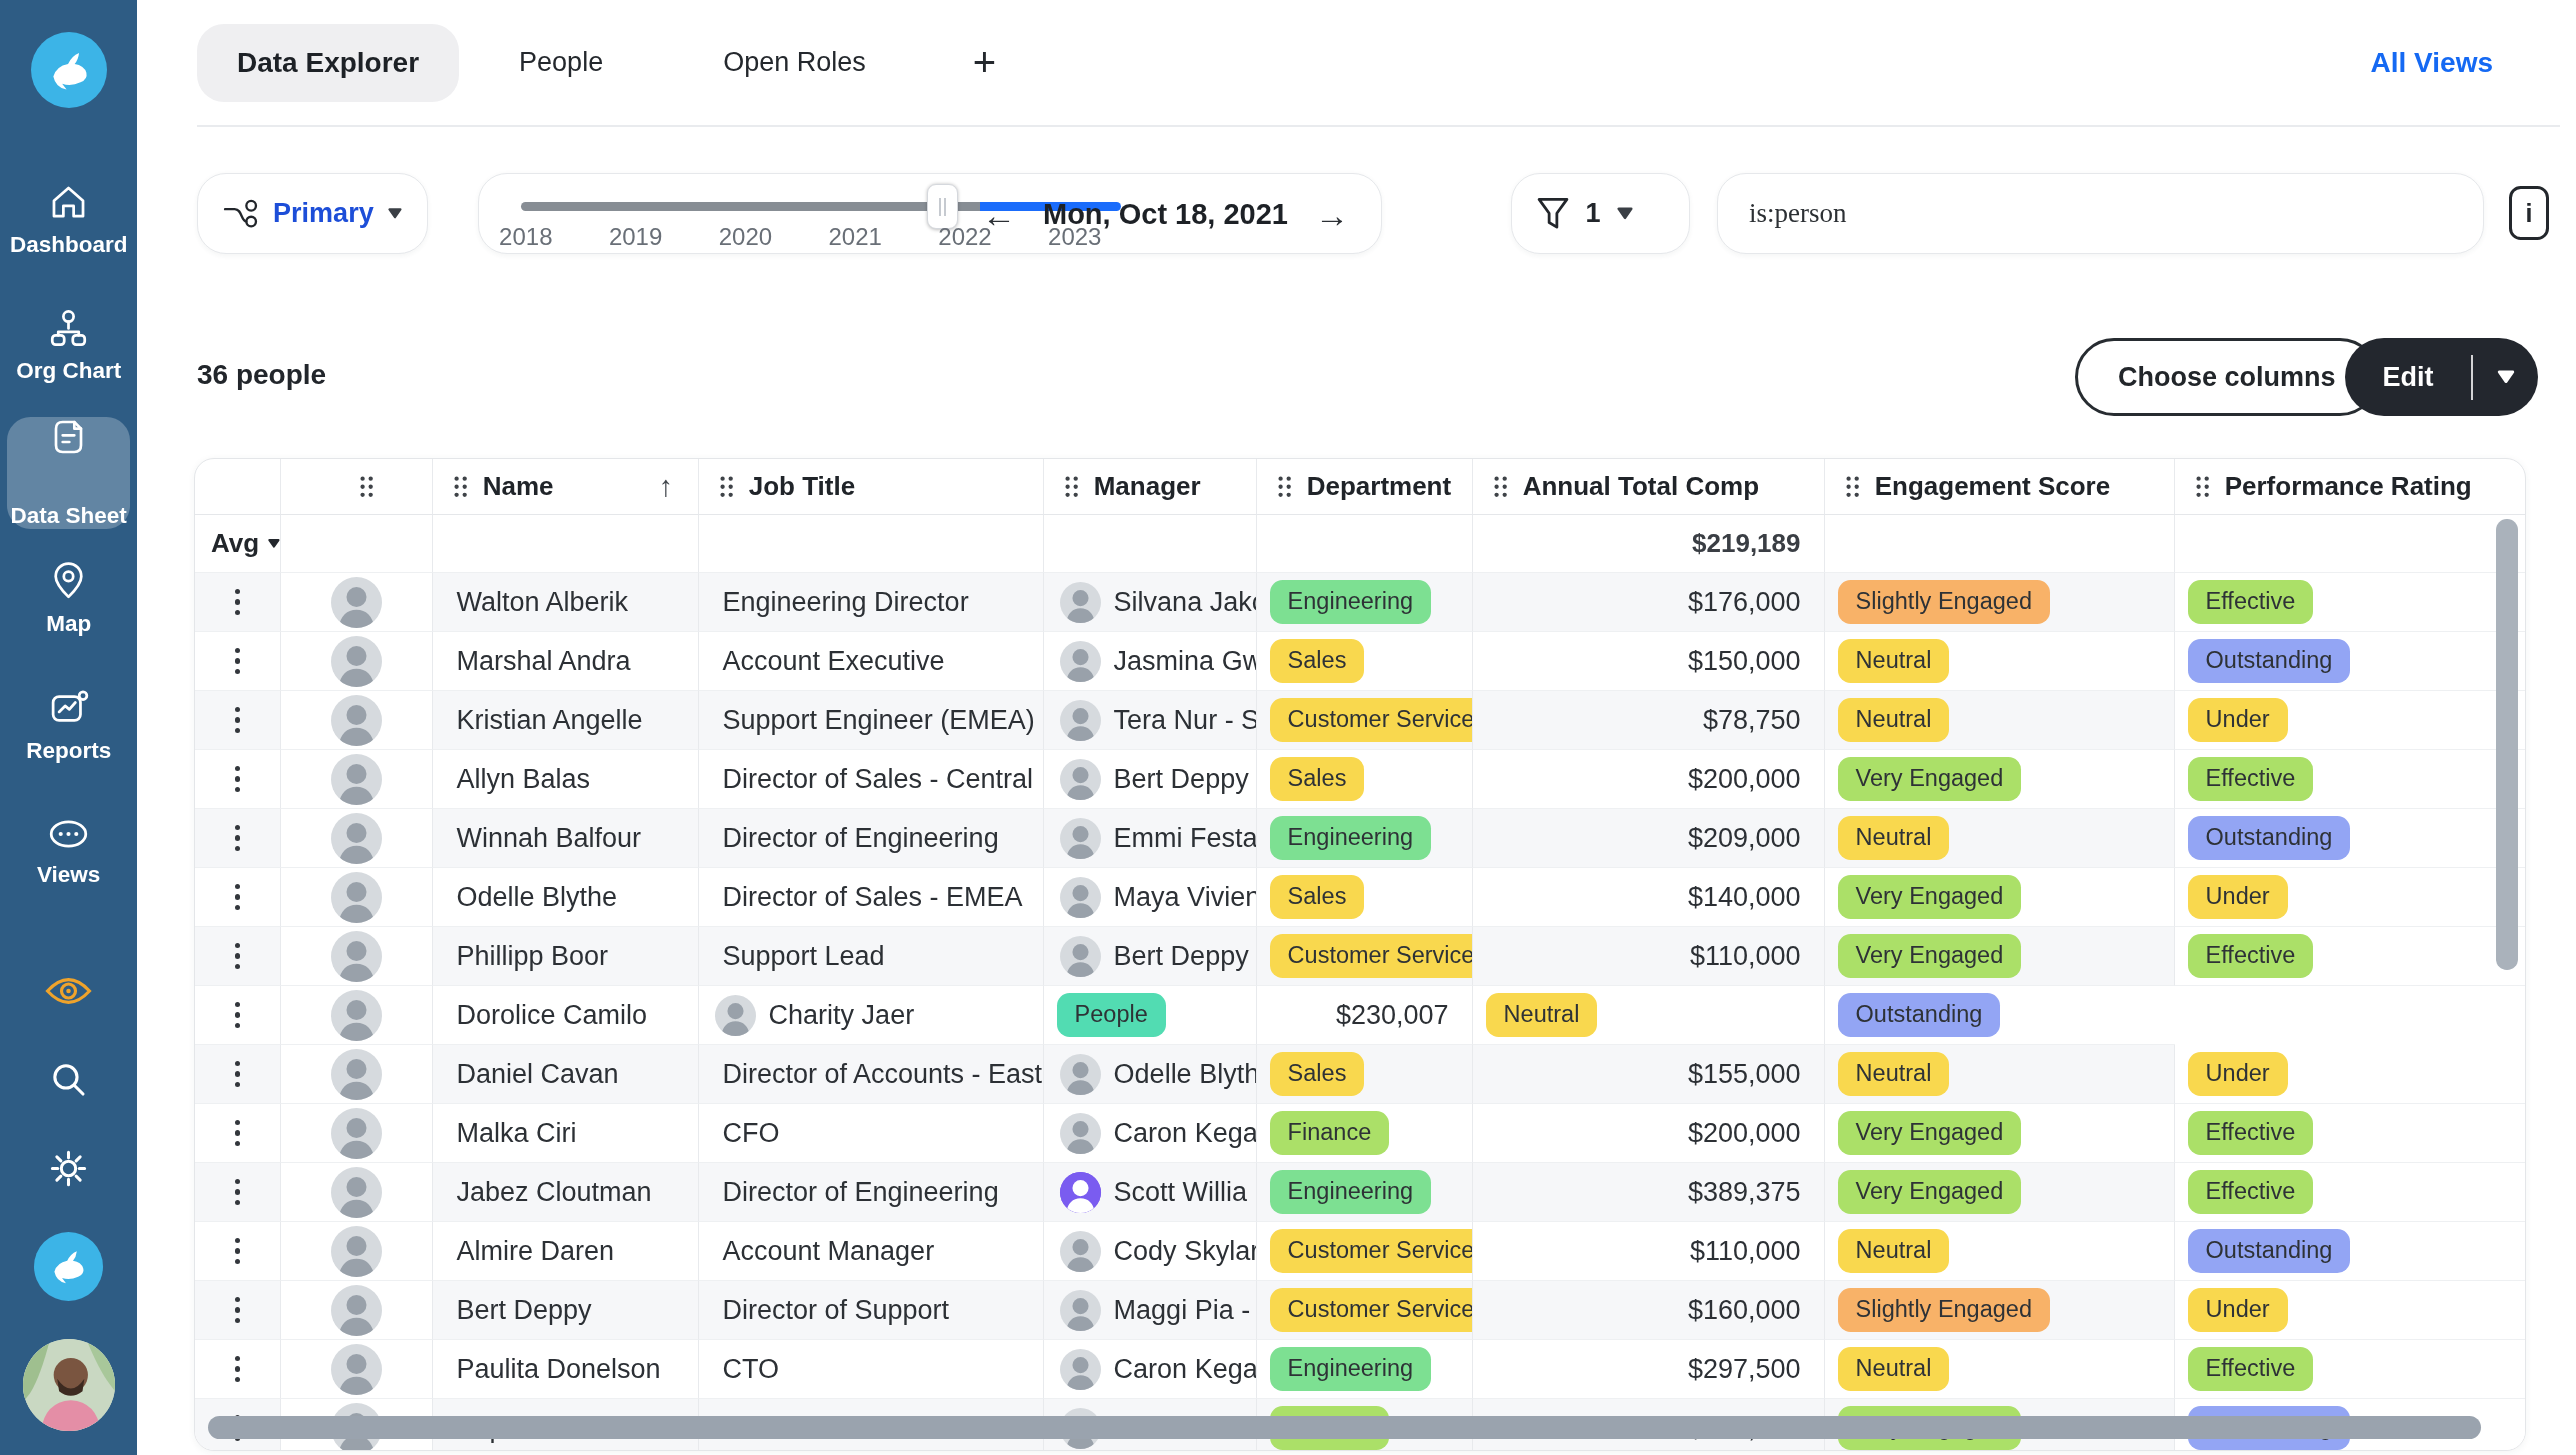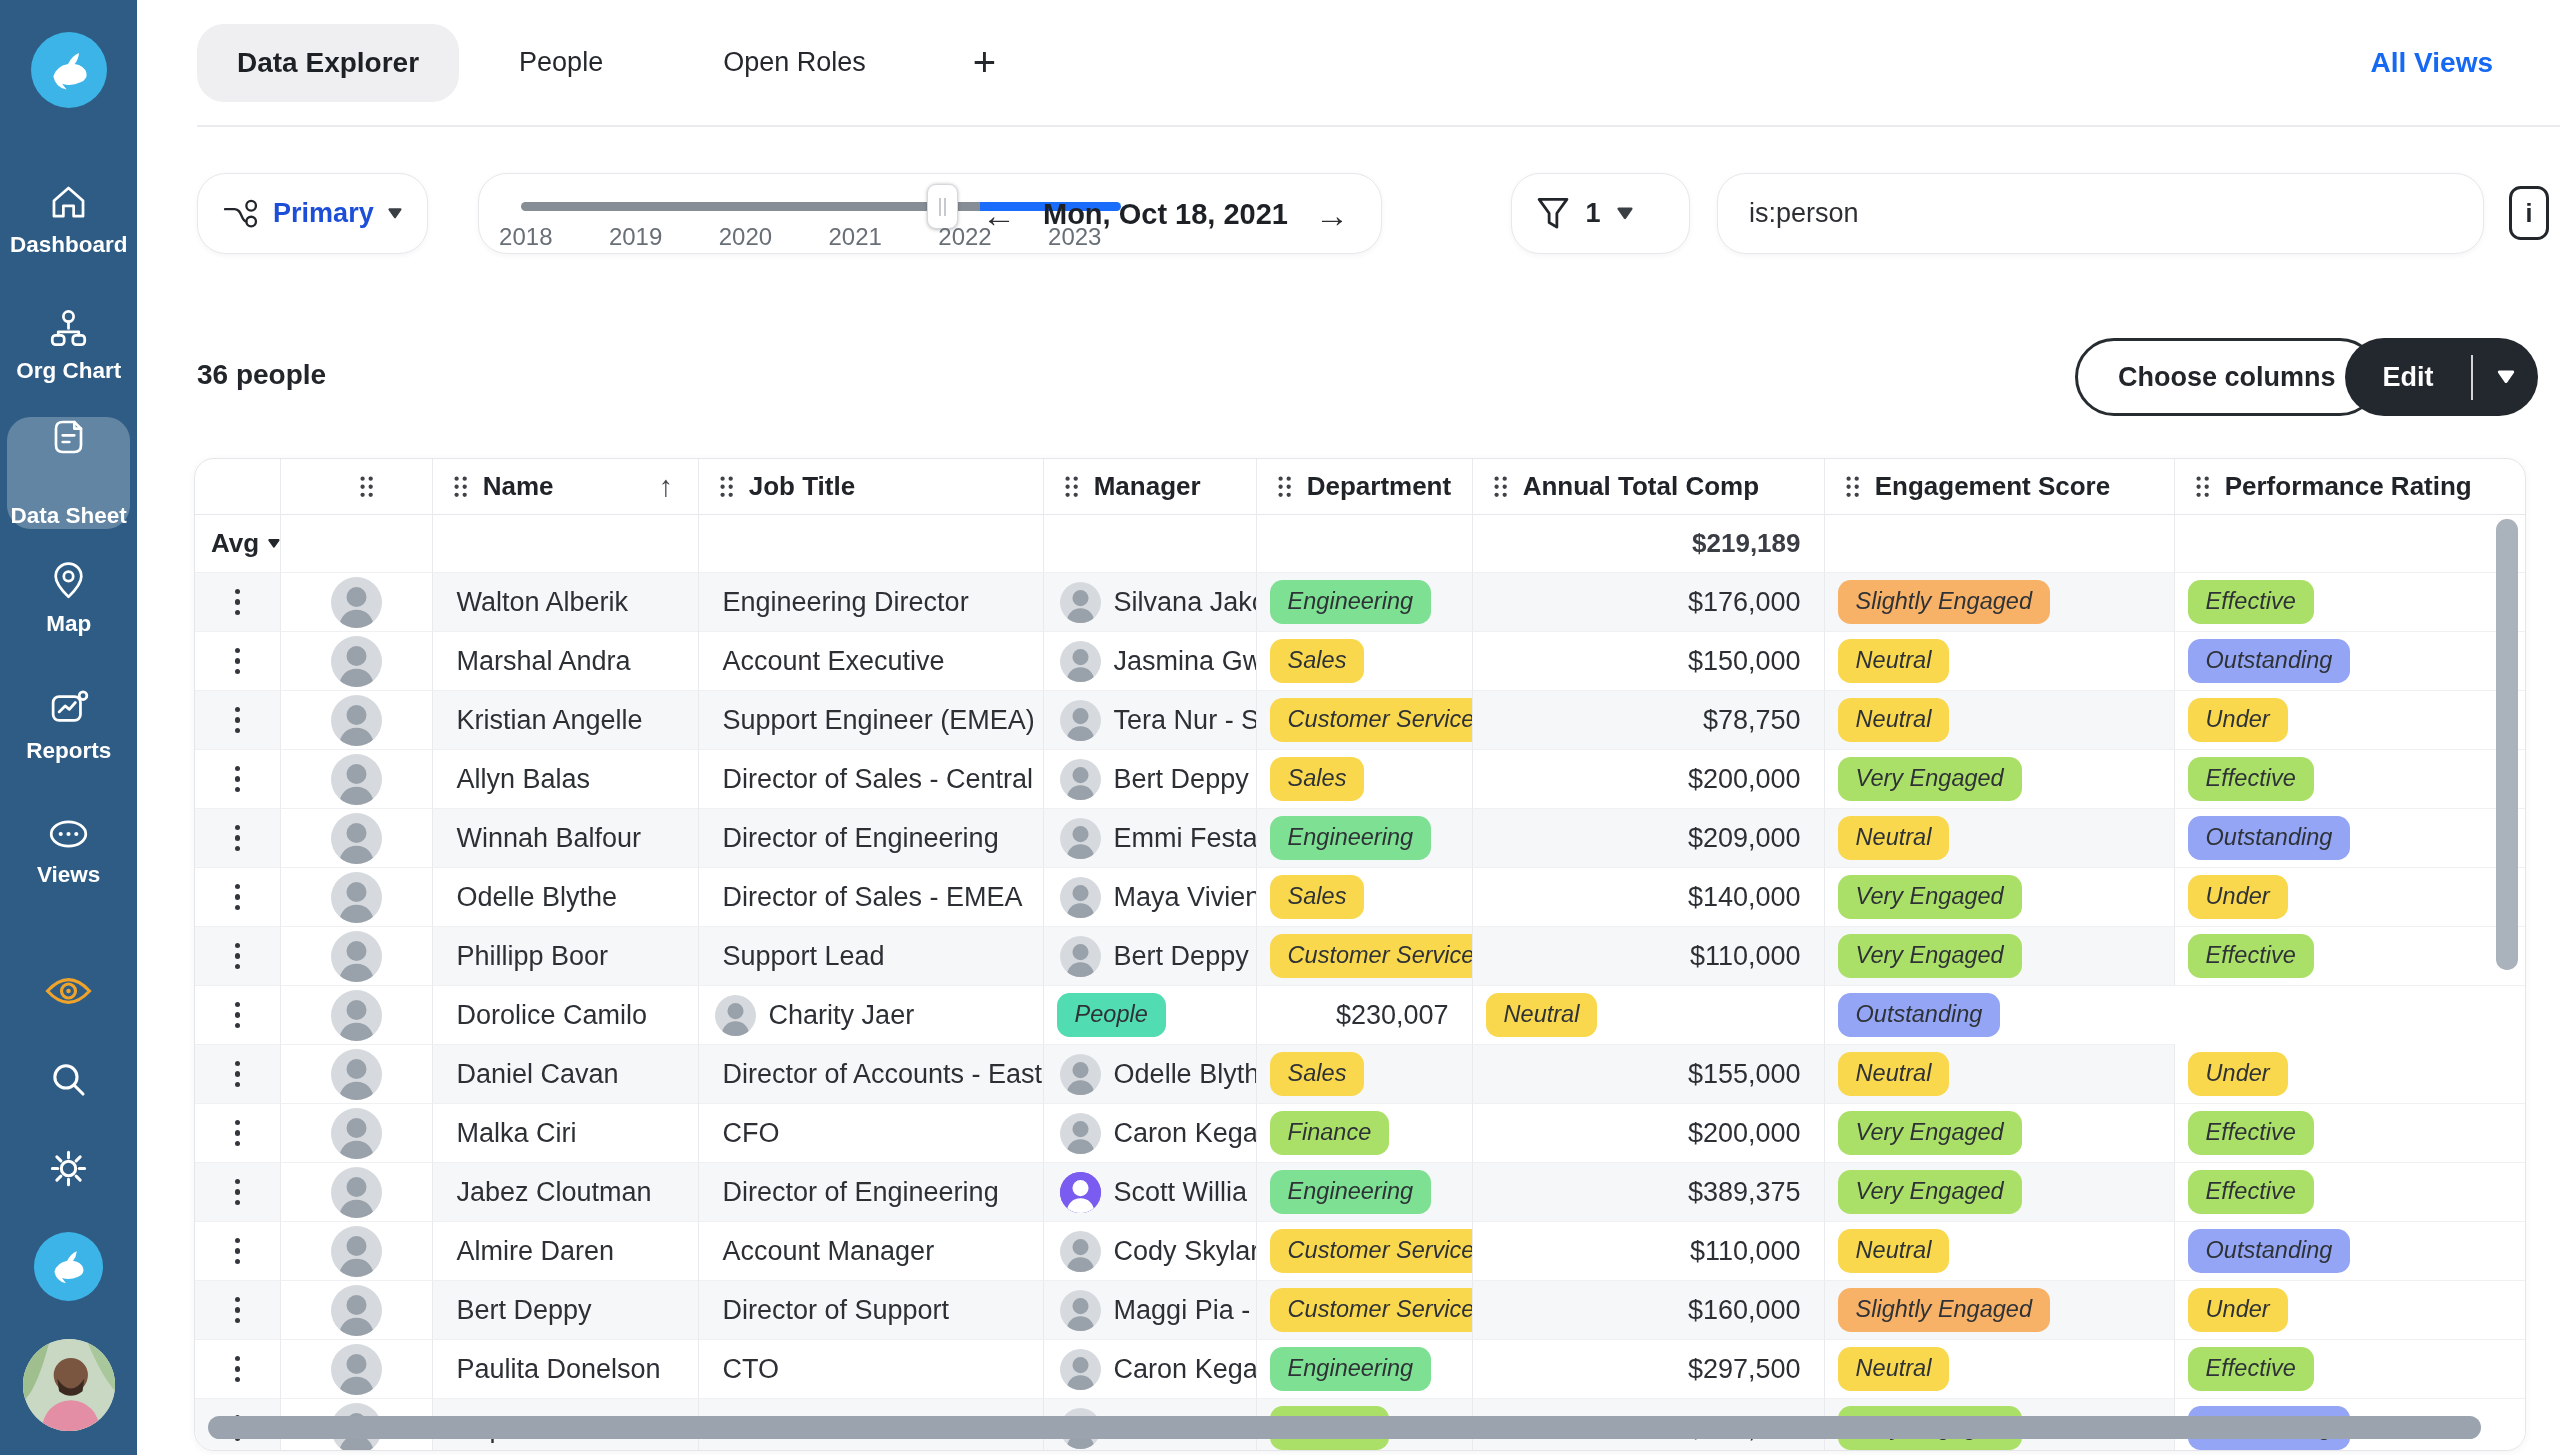--- a/index.html
+++ b/index.html
@@ -45,21 +45,21 @@
     border-radius:9px; box-shadow:0 0.9px 3.6px rgba(0,0,0,.25); display:flex; align-items:center; justify-content:center; gap:3.6px; cursor:grab; }
   .thumb i { display:block; width:1.8px; height:18px; background:#c6cad0; }
   .years { position:absolute; left:6.3px; top:49px; width:630px; display:flex; justify-content:space-between; }
   .years span { width:81px; text-align:center; font-size:24px; color:#696f77; }
   .date-nav { position:absolute; right:32px; top:0; height:81px; display:flex; align-items:center; gap:27px; }
   .date-arrow { font-size:34px; color:#2b2f34; cursor:pointer; line-height:1; }
   .date-label { font-size:29px; font-weight:600; color:#1d2126; }
   .pill-filter { left:1511px; width:179px; padding:0 23.5px; gap:16px; cursor:pointer; }
   .pill-filter .cnt { font-size:27px; font-weight:600; color:#22262b; }
   .searchbox { left:1717px; width:767px; padding:0 31px; }
-  .searchbox input { border:none; outline:none; width:100%; font-size:27px; color:#2c3034; font-family:Liberation Sans, sans-serif; background:transparent; }
+  .searchbox input { border:none; outline:none; width:100%; font-size:27px; color:#2c3034; font-family:Liberation Serif, serif; background:transparent; }
   .info-btn { position:absolute; left:2509px; top:186px; width:40px; height:54px; border:3.2px solid #23272c;
     border-radius:11.7px; display:flex; align-items:center; justify-content:center; font-size:25px; font-weight:700;
     color:#23272c; cursor:pointer; }
 
   
   .people-count { position:absolute; left:197px; top:359px; font-size:28px; font-weight:600; color:#22262b; }
   .btn-choose { position:absolute; left:2075px; top:338px; height:78px; padding:0 40px; background:#fff;
     border:3.2px solid #272c31; border-radius:39px; display:flex; align-items:center; font-size:27px;
     font-weight:600; color:#22262a; cursor:pointer; }
   .btn-edit { position:absolute; left:2345px; top:338px; height:78px; width:193px; background:#23272e;
@@ -92,21 +92,21 @@
   .c-menu { justify-content:center; cursor:pointer; }
   .dots3 { display:flex; flex-direction:column; gap:5.4px; }
   .dots3 i { width:5.4px; height:5.4px; border-radius:50%; background:#33373c; display:block; }
   .c-photo { justify-content:center; }
   .pavatar { width:51px; height:51px; border-radius:50%; overflow:hidden; flex:0 0 auto; }
   .c-name { padding-left:23.5px; font-weight:500; }
   .c-job { padding-left:23.5px; }
   .c-mgr { padding-left:16px; gap:12.6px; }
   .mavatar { width:41px; height:41px; border-radius:50%; overflow:hidden; flex:0 0 auto; }
   .mavatar.placeholder { background:#7a5cf0; display:flex; align-items:center; justify-content:center; }
-  .c-dept, .c-eng, .c-perf { padding-left:12.6px;font-style:italic; }
+  .c-dept, .c-eng, .c-perf { padding-left:12.6px; }
   .c-comp { justify-content:flex-end; padding-right:23.5px; color:#3a3e44; }
   .badge { display:inline-block; padding:8px 18px; border-radius:12.6px; font-size:23.5px; color:#2e3236; line-height:1.15; }
   .vscroll { position:absolute; right:7.2px; top:60px; width:21.6px; height:451px; border-radius:10.8px; background:#aab2bb; cursor:pointer; }
   .hscroll { position:absolute; left:12.6px; bottom:10.8px; width:2273px; height:23.5px; border-radius:11.7px; background:#9aa3ae; cursor:pointer; }
 
   svg { display:block; }
 </style>
 </head>
 <body>
 

